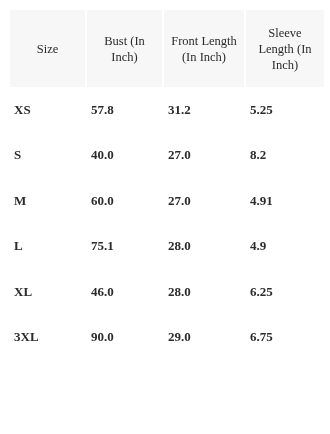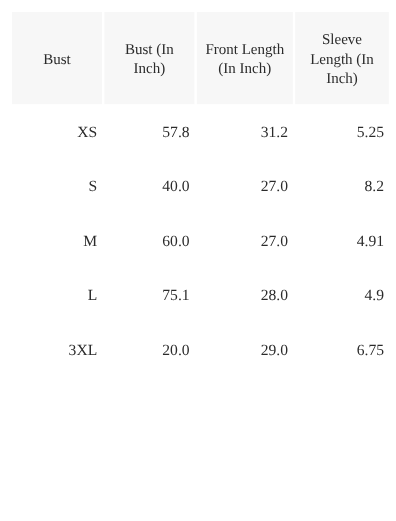--- a/index.html
+++ b/index.html
@@ -41,24 +41,24 @@
     vertical-align: middle;
     height: 77px;
     padding: 0 4px;
     box-sizing: border-box;
     border: 0;
   }
 
   .table tbody td {
     background: #ffffff;
     color: #2b2b2b;
-    font-weight: normal;
+    font-weight: bold;
     font-size: 13px;
     line-height: 16px;
-    text-align: right;
+    text-align: left;
     vertical-align: middle;
     height: 45.5px;
     padding: 0 4px;
     box-sizing: border-box;
     border: 0;
   }
 
   .col-size     { width: 75px; }
   .col-bust     { width: 75px; }
   .col-front    { width: 80px; }
@@ -70,21 +70,21 @@
 <div id="size-chart">
   <table class="table">
     <colgroup>
       <col class="col-size">
       <col class="col-bust">
       <col class="col-front">
       <col class="col-sleeve">
     </colgroup>
     <thead>
       <tr>
-        <th>Bust</th>
+        <th>Size</th>
         <th>Bust (In Inch)</th>
         <th>Front Length (In Inch)</th>
         <th>Sleeve Length (In Inch)</th>
       </tr>
     </thead>
     <tbody id="table-body">
         <tr>
           <td>XS</td>
           <td>57.8</td>
           <td>31.2</td>
@@ -102,20 +102,26 @@
           <td>27.0</td>
           <td>4.91</td>
         </tr>
         <tr>
           <td>L</td>
           <td>75.1</td>
           <td>28.0</td>
           <td>4.9</td>
         </tr>
         <tr>
+          <td>XL</td>
+          <td>46.0</td>
+          <td>28.0</td>
+          <td>6.25</td>
+        </tr>
+        <tr>
           <td>3XL</td>
-          <td>20.0</td>
+          <td>90.0</td>
           <td>29.0</td>
           <td>6.75</td>
         </tr>
       </tbody>
   </table>
 </div>
 
 </body></html>

